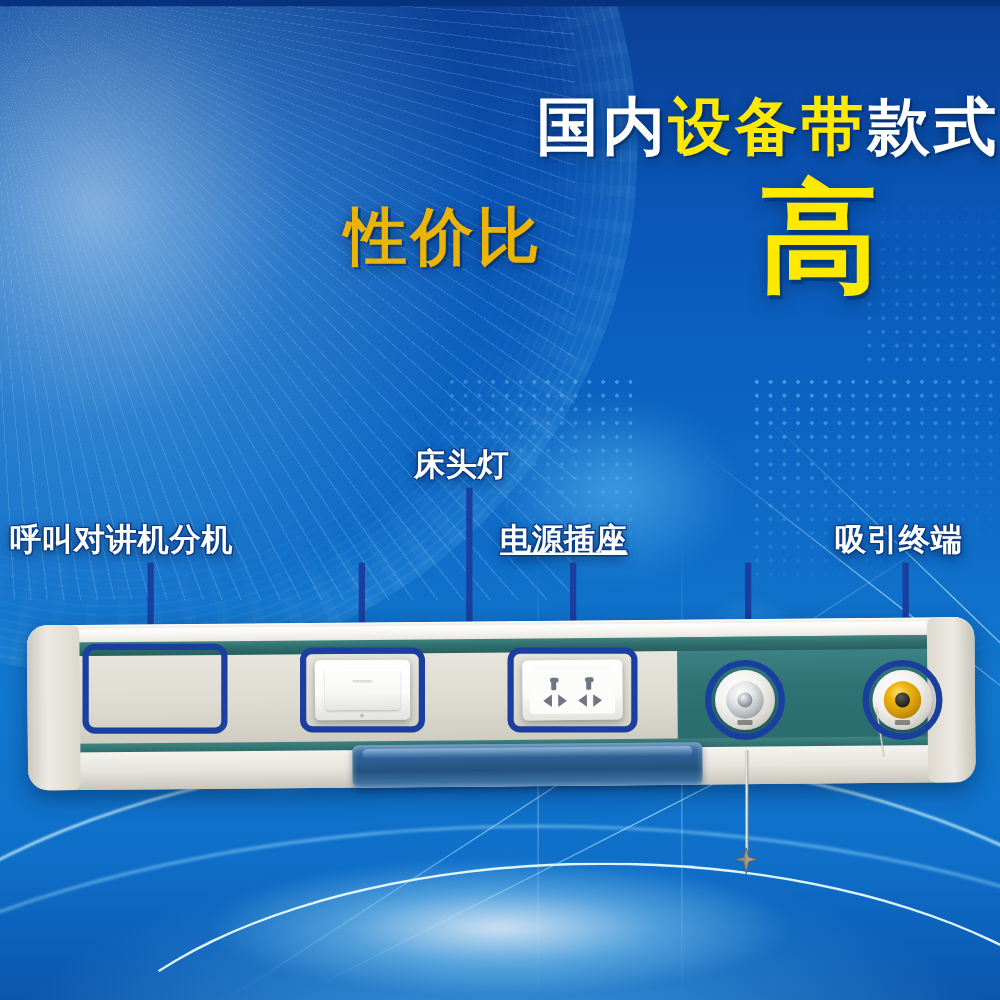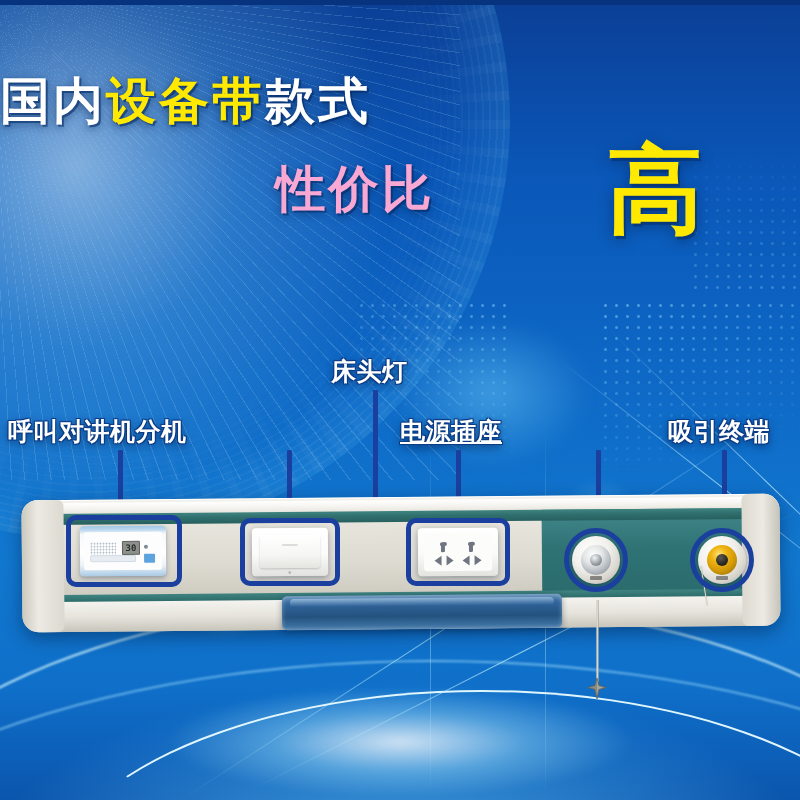--- a/index.html
+++ b/index.html
@@ -82,34 +82,34 @@
   .dotsB{left:600px;top:300px;width:200px;height:170px;opacity:.6;
     -webkit-mask-image:linear-gradient(160deg,#000,rgba(0,0,0,0) 85%);mask-image:linear-gradient(160deg,#000,rgba(0,0,0,0) 85%);}
   .dotsC{left:690px;top:150px;width:110px;height:140px;opacity:.35;
     -webkit-mask-image:linear-gradient(180deg,rgba(0,0,0,0),#000);mask-image:linear-gradient(180deg,rgba(0,0,0,0),#000);}
   .glowspot{
     position:absolute;left:392px;top:318px;width:200px;height:150px;
     background:radial-gradient(ellipse at 50% 50%, rgba(120,215,255,.45),rgba(120,215,255,0) 70%);filter:blur(8px);
   }
 
   
-  .headline{position:absolute;left:0;top:76px;width:800px;text-align:left;}
+  .headline{position:absolute;left:0;top:76px;width:800px;text-align:right;}
   .hl1{
     font-size:50px;font-weight:bold;letter-spacing:3px;line-height:1;
     font-family:"DejaVu Sans","Liberation Sans",sans-serif;
     color:#ffffff;
     text-shadow:0 0 1px #0a3f8f, 2px 2px 0 rgba(4,40,96,.55), 0 3px 10px rgba(3,32,80,.6);
   }
   .hl1 .em{color:#ffe900;}
   .hl2wrap{position:absolute;left:0;top:158px;width:800px;}
   .hl2{
     position:absolute;left:355px;top:6px;
     font-size:50px;font-weight:bold;letter-spacing:3px;line-height:1;
     font-family:"DejaVu Sans","Liberation Sans",sans-serif;
-    color:#f9a8d4;transform:translateX(-50%);
+    color:#eab308;transform:translateX(-50%);
     text-shadow:0 0 1px #0a3f8f, 2px 2px 0 rgba(4,40,96,.55), 0 3px 10px rgba(3,32,80,.6);
   }
   .hl-big{
     position:absolute;left:655px;top:-16px;transform:translateX(-50%);
     font-size:96px;font-weight:bold;line-height:1;
     font-family:"DejaVu Sans","Liberation Sans",sans-serif;
     color:#ffe900;text-shadow:2px 3px 0 rgba(4,40,96,.5), 0 4px 14px rgba(3,32,80,.55);
   }
 
   
@@ -282,29 +282,20 @@
     <div class="stripe stripe-mid"></div>
     <div class="panel-bottom"></div>
     <div class="panel-endcap-l"></div>
     <div class="panel-endcap-r"></div>
   </div>
 
   <div class="bedlamp">
     <div class="bedlamp-gloss"></div>
   </div>
 
-  <div class="module intercom">
-    <div class="ic-face">
-      <div class="ic-speaker"></div>
-      <div class="ic-display">30</div>
-      <div class="ic-led"></div>
-      <div class="ic-slot"></div>
-      <div class="ic-btn"></div>
-    </div>
-  </div>
 
   <div class="module switch">
     <div class="sw-rocker">
       <div class="sw-mark"></div>
     </div>
     <div class="sw-screw"></div>
   </div>
 
   <div class="module socket">
     <div class="sk-face">

